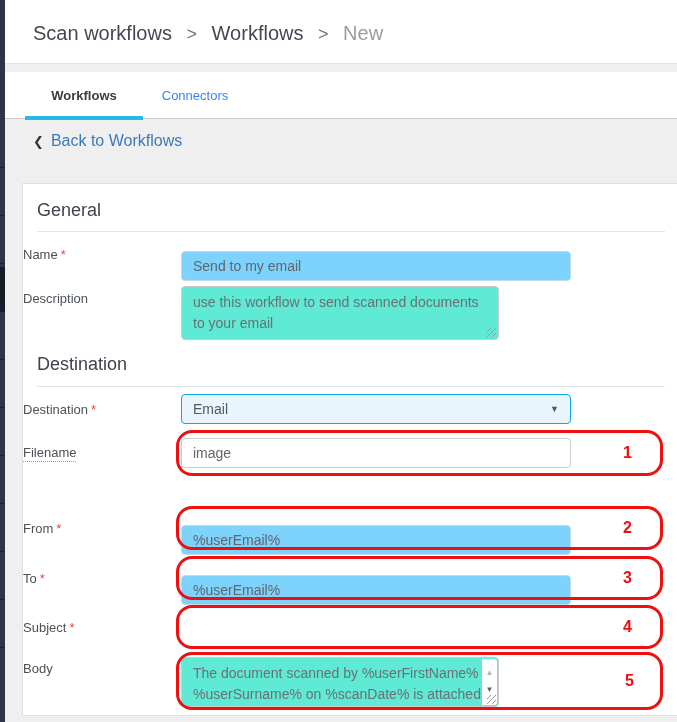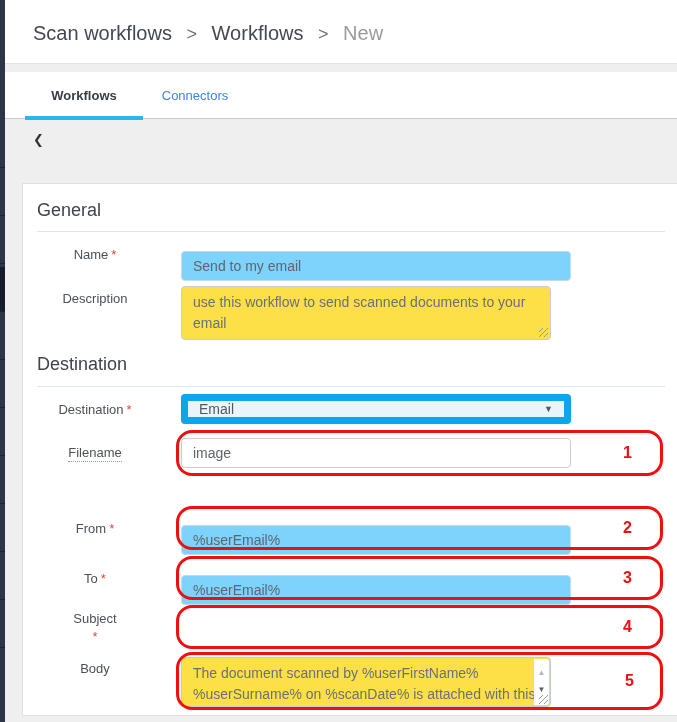--- a/index.html
+++ b/index.html
@@ -36,36 +36,36 @@
   .back-chevron { color:#33373d; font-size:13px; font-weight:bold; }
 
   
   .card { position:absolute; left:22px; top:183px; width:655px; height:533px; background:#fff;
       border:1px solid #e0e0e0; border-right:none; z-index:1; }
 
   .section-title { position:absolute; left:14px; font-size:18px; color:#3e434c; }
   .section-rule { position:absolute; left:14px; width:628px; height:1px; background:#dde6ed; }
 
   .flabel { position:absolute; left:0; width:144px; height:30px; display:flex; align-items:center;
-      justify-content:center; gap:3px; font-size:13px; color:#4b5159; }
+      justify-content:flex-start; gap:3px; font-size:13px; color:#4b5159; }
   .flabel.top-align { align-items:flex-start; padding-top:5px; }
   .req { color:#e3473d; font-size:13px; }
 
   .tinput { position:absolute; left:158px; width:390px; height:30px; border:1px solid #cccccc;
       border-radius:4px; background:#fff; font-size:14px; color:#60656c; padding:0 11px;
       font-family:"Liberation Sans","DejaVu Sans",sans-serif; outline:none; }
   .tinput.hl { background:#7dd3fc; border-color:#c2dcec;margin-top:12px; }
 
-  .tselect { position:absolute; left:158px; width:390px; height:30px; border:7px solid #0ea5e9;
+  .tselect { position:absolute; left:158px; width:390px; height:30px; border:1px solid #0ea5e9;
       border-radius:4px; background:#e9f5fc; font-size:14px; color:#55595f; display:flex;
       align-items:center; padding:0 11px; cursor:pointer; }
   .select-arrow { position:absolute; right:11px; top:50%; transform:translateY(-50%); font-size:9px; color:#55595f; }
 
-  .tarea { position:absolute; left:158px; width:370px; border:1px solid #cbcbcb; border-radius:4px;
-      background:#fde047; font-size:14px; color:#6b7076; line-height:21px; overflow:hidden; }
+  .tarea { position:absolute; left:158px; width:318px; border:1px solid #cbcbcb; border-radius:4px;
+      background:#5eead4; font-size:14px; color:#6b7076; line-height:21px; overflow:hidden; }
   .tarea .txt { position:absolute; left:11px; top:5px; right:6px; white-space:pre-wrap; }
   .tarea.desc .txt { max-width:345px; }
   .grip { position:absolute; right:2px; bottom:2px; width:9px; height:9px;
       background:repeating-linear-gradient(135deg, transparent 0 2.5px, #9a9a9a 2.5px 3.5px); cursor:nwse-resize; }
 
   .vscroll { position:absolute; top:1px; right:1px; bottom:1px; width:15px; background:#fff; border-radius:0 3px 3px 0; }
   .scroll-up { position:absolute; top:3px; left:0; width:15px; text-align:center; font-size:8px; color:#b6b6b6; cursor:pointer; }
   .scroll-down { position:absolute; top:20px; left:0; width:15px; text-align:center; font-size:8px; color:#5d6167; cursor:pointer; }
 
   .tooltip-label { border-bottom:1px dotted #9a9a9a; padding-bottom:1px; }
@@ -101,20 +101,21 @@
       <span>Workflows</span>
       <div class="tab-underline"></div>
     </div>
     <div class="tab tab-inactive">
       <span>Connectors</span>
     </div>
   </div>
 
   <div class="back-link">
     <span class="back-chevron">❮</span>
+    <span>Back to Workflows</span>
   </div>
 
   <div class="card">
 
     <div class="section-title" style="top:16px;">General</div>
     <div class="section-rule" style="top:47px;"></div>
 
     <div class="flabel" style="top:55px;">
       <span>Name</span>
       <span class="req">*</span>
@@ -160,21 +161,21 @@
 
     <div class="flabel" style="top:379px;">
       <span>To</span>
       <span class="req">*</span>
     </div>
     <input class="tinput hl" style="top: 379px;" type="text" value="%userEmail%">
     <div class="callout" style="top:372px; height:44px;">
       <span class="num">3</span>
     </div>
 
-    <div class="flabel" style="top:428px;flex-direction:column;">
+    <div class="flabel" style="top:428px;">
       <span>Subject</span>
       <span class="req">*</span>
     </div>
     <div class="callout" style="top:421px; height:44px;">
       <span class="num">4</span>
     </div>
 
     <div class="flabel top-align" style="top:473px; padding-top:4px;">
       <span>Body</span>
     </div>

